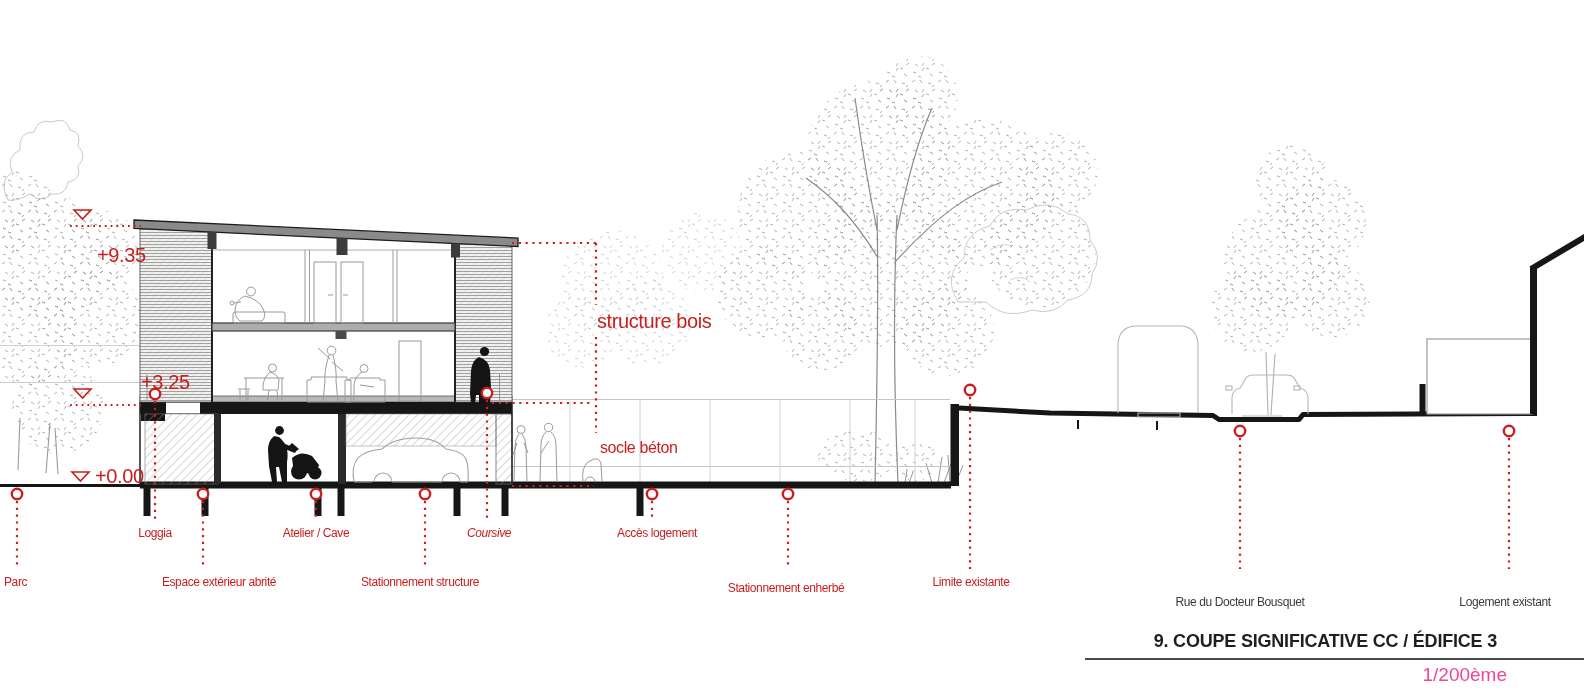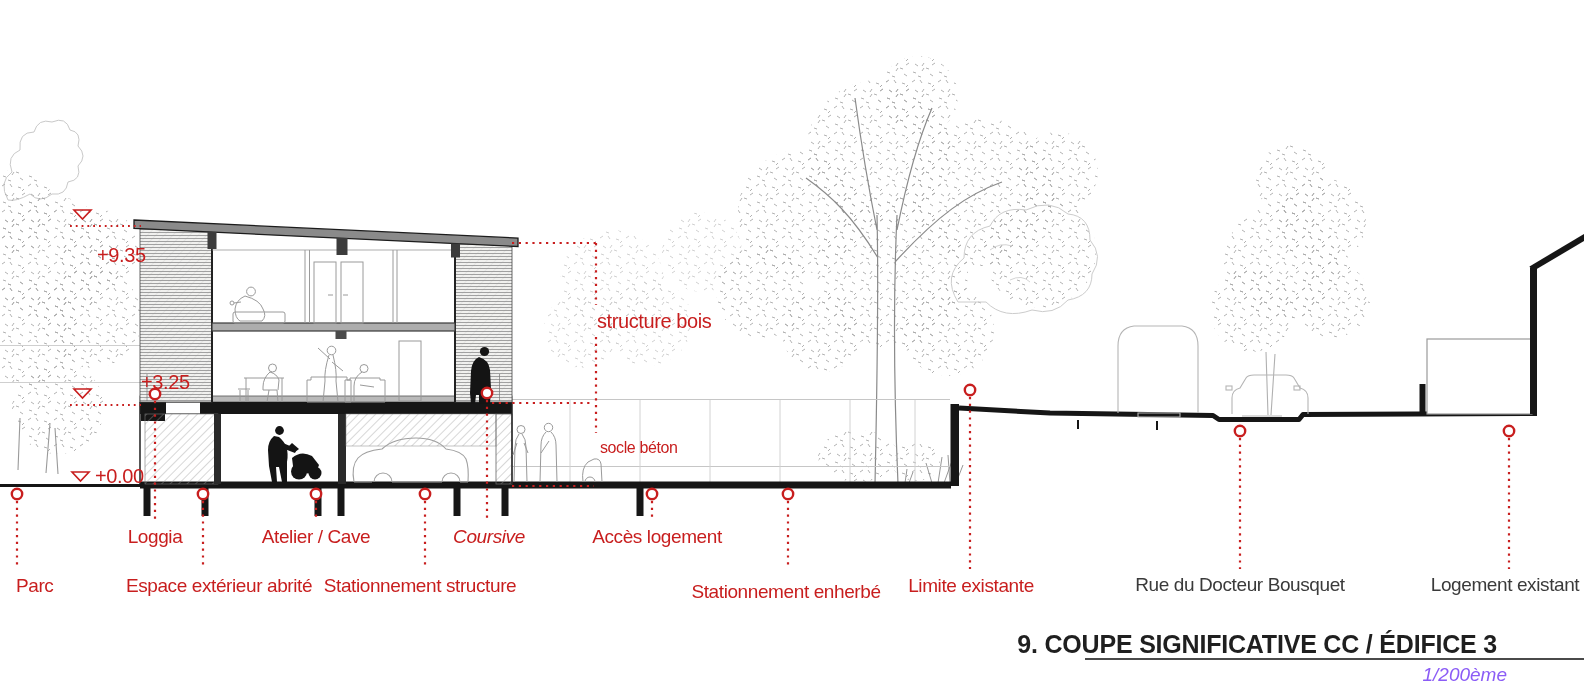--- a/index.html
+++ b/index.html
@@ -3,33 +3,33 @@
 <meta charset="utf-8">
 <style>
   html,body{margin:0;padding:0;background:#ffffff;}
   #stage{
     position:relative;width:1584px;height:691px;background:#ffffff;overflow:hidden;
     font-family:"Liberation Sans","DejaVu Sans",sans-serif;
   }
   #drawing{position:absolute;left:0;top:0;}
   .lbl{
     position:absolute;white-space:nowrap;line-height:1;
-    font-size:19px;letter-spacing:-0.4px;color:#c81e1e;
+    font-size:12px;letter-spacing:-0.4px;color:#c81e1e;
   }
   .lbl.center{transform:translateX(-50%);}
-  .lbl.dark{color:#3a3a3a;}
+  .lbl.dark{color:#3a3a3a;margin-top:21px;}
   .elev{font-size:20px;}
   .title-text{
     position:absolute;white-space:nowrap;line-height:1;
-    font-size:25px;font-weight:bold;letter-spacing:-0.2px;color:#1f1f1f;
+    font-size:18px;font-weight:bold;letter-spacing:-0.2px;color:#1f1f1f;
   }
   .title-rule{position:absolute;background:#4a4a4a;height:1.5px;}
   .scale-text{
     position:absolute;white-space:nowrap;line-height:1;
-    font-size:19px;font-style:italic;color:#8b5cf6;letter-spacing:0;text-align:center;
+    font-size:19px;color:#ec4899;letter-spacing:0;text-align:center;
   }
 </style>
 </head>
 <body>
 
 <div id="stage">
 
 <svg id="drawing" width="1584" height="691" viewBox="0 0 1584 691">
   <defs>
     <pattern id="siding" width="4" height="3" patternUnits="userSpaceOnUse">
@@ -266,21 +266,21 @@
 <div class="lbl elev" style="left:95px;top:466px;">+0.00</div>
 
 <div class="lbl" style="left:597px;top:311px;font-size:20px;">structure bois</div>
 <div class="lbl" style="left:600px;top:440px;font-size:16px;">socle béton</div>
 
 <div class="lbl center" style="left:155px;top:527px;">Loggia</div>
 <div class="lbl center" style="left:316px;top:527px;">Atelier / Cave</div>
 <div class="lbl center" style="left:489px;top:527px;font-style:italic;">Coursive</div>
 <div class="lbl center" style="left:657px;top:527px;">Accès logement</div>
 
-<div class="lbl" style="left:4px;top:576px;margin-left:12px;">Parc</div>
+<div class="lbl" style="left:4px;top:576px;">Parc</div>
 <div class="lbl center" style="left:219px;top:576px;">Espace extérieur abrité</div>
 <div class="lbl center" style="left:420px;top:576px;">Stationnement structure</div>
 <div class="lbl center" style="left:786px;top:576px;margin-top:6px;">Stationnement enherbé</div>
 <div class="lbl center" style="left:971px;top:576px;">Limite existante</div>
 
 <div class="lbl center dark" style="left:1240px;top:575px;">Rue du Docteur Bousquet</div>
 <div class="lbl center dark" style="left:1505px;top:575px;text-align:right;">Logement existant</div>
 
 <div class="title-text" style="right:87px;top:632px;">9. COUPE SIGNIFICATIVE CC / ÉDIFICE 3</div>
 <div class="title-rule" style="left:1085px;top:658px;width:499px;"></div>

